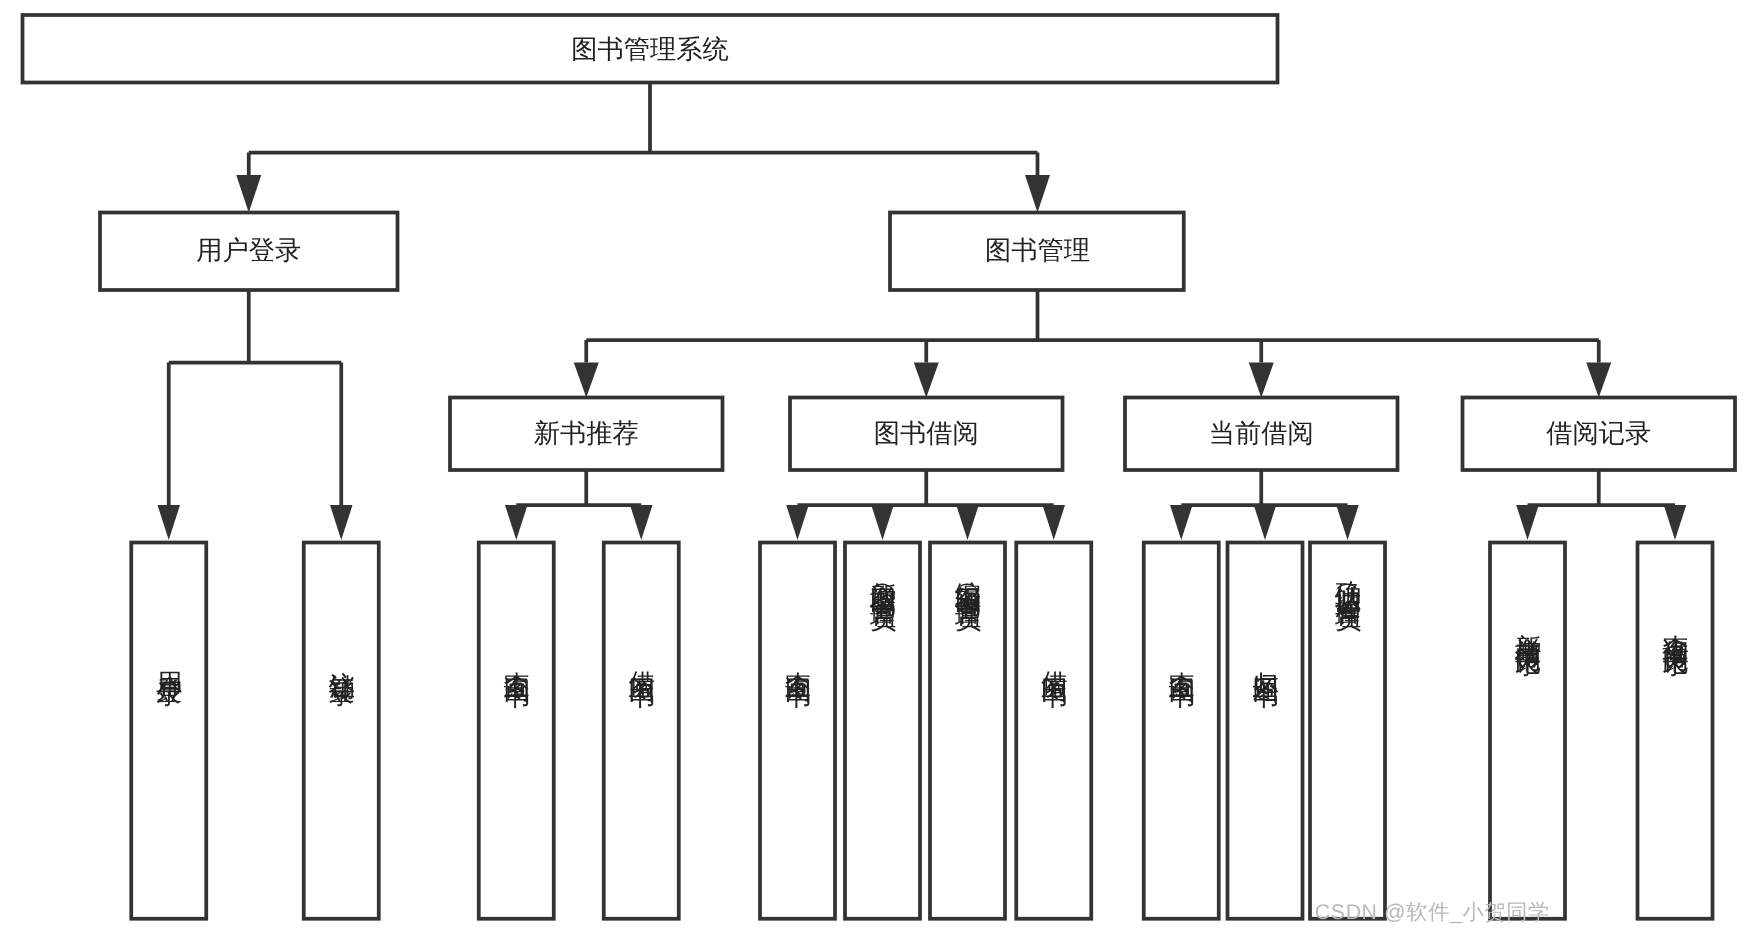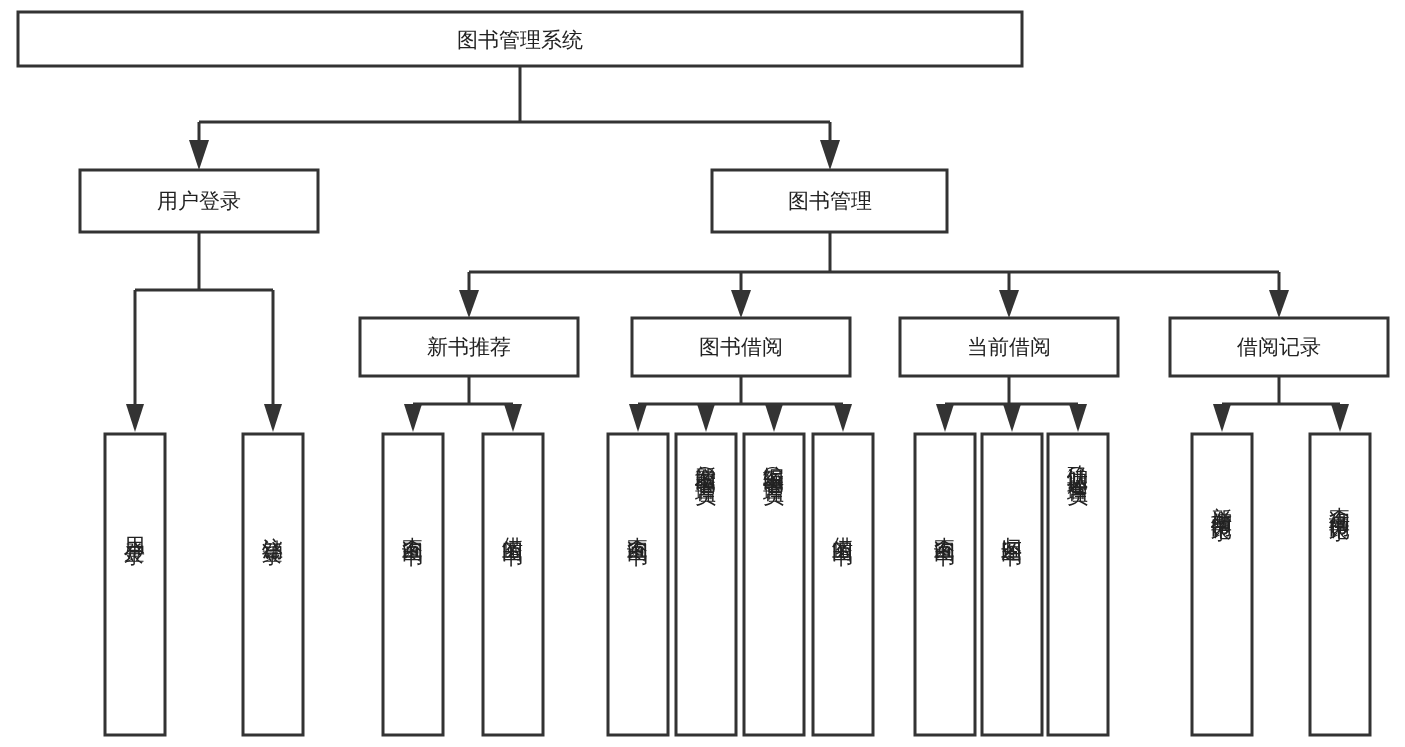--- a/index.html
+++ b/index.html
@@ -233,14 +233,15 @@
       <rect class="node-box" x="1192" y="434" width="60" height="301"></rect>
       <text class="node-label-v" x="1222" y="490" text-anchor="start">新增借阅记录</text>
     </g>
     <g>
       <rect class="node-box" x="1310" y="434" width="60" height="301"></rect>
       <text class="node-label-v" x="1340" y="490" text-anchor="start">查询借阅记录</text>
     </g>
 
   </svg>
 
+  <div class="watermark">CSDN @软件_小贺同学</div>
 
 </div>
 
 </body></html>

